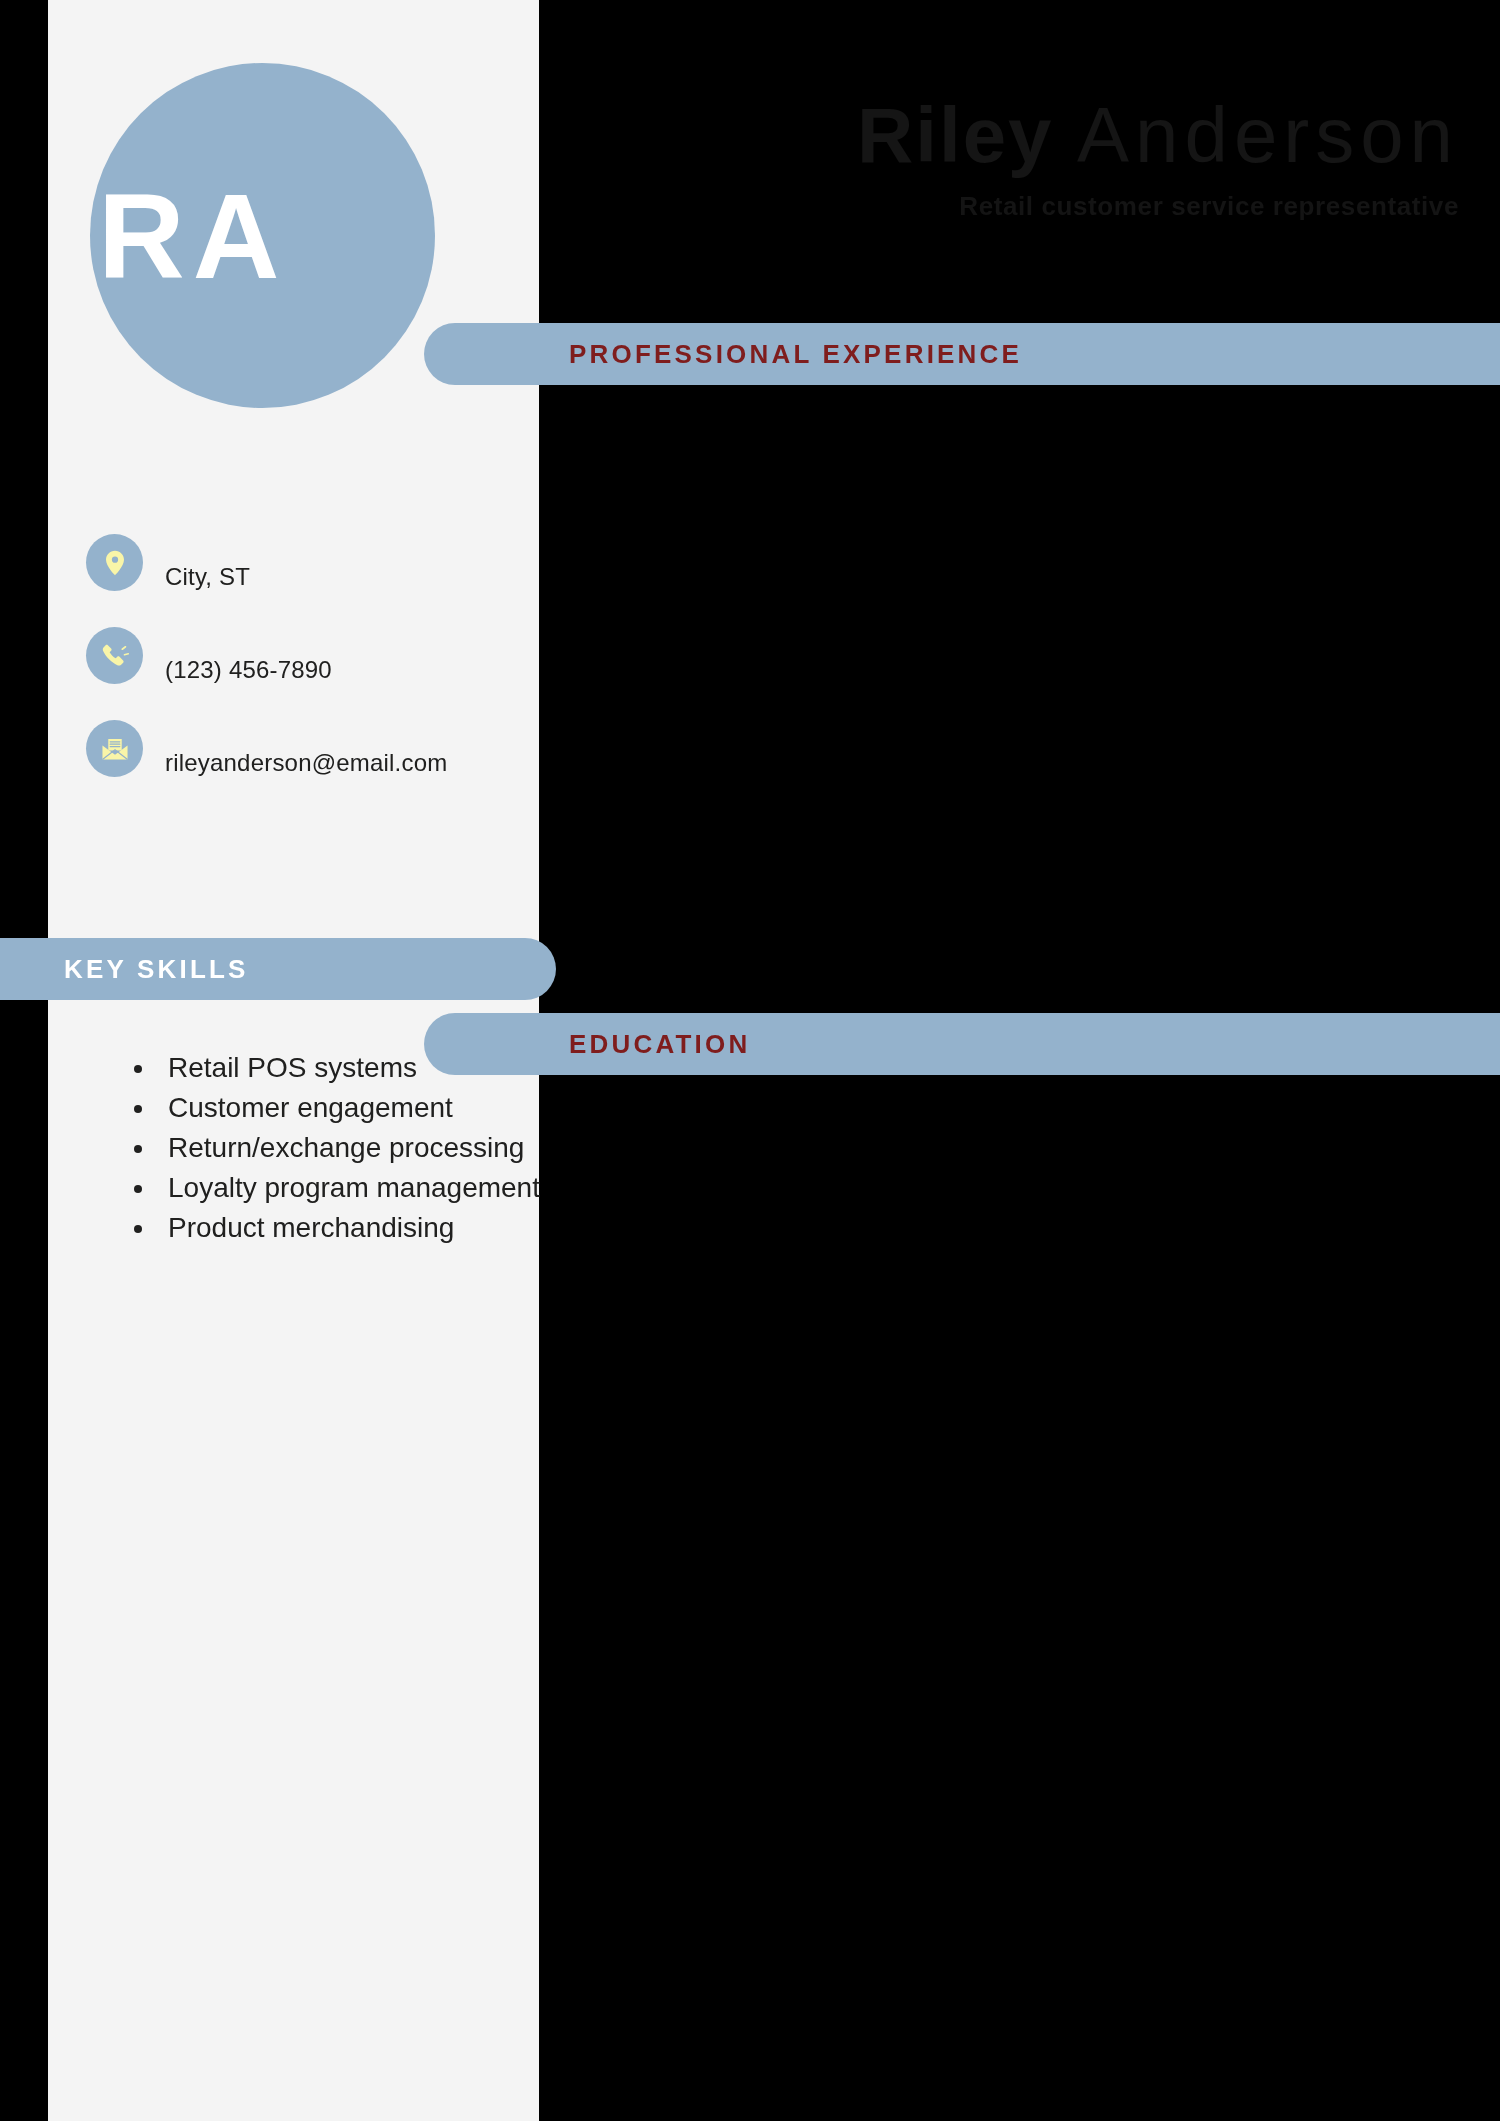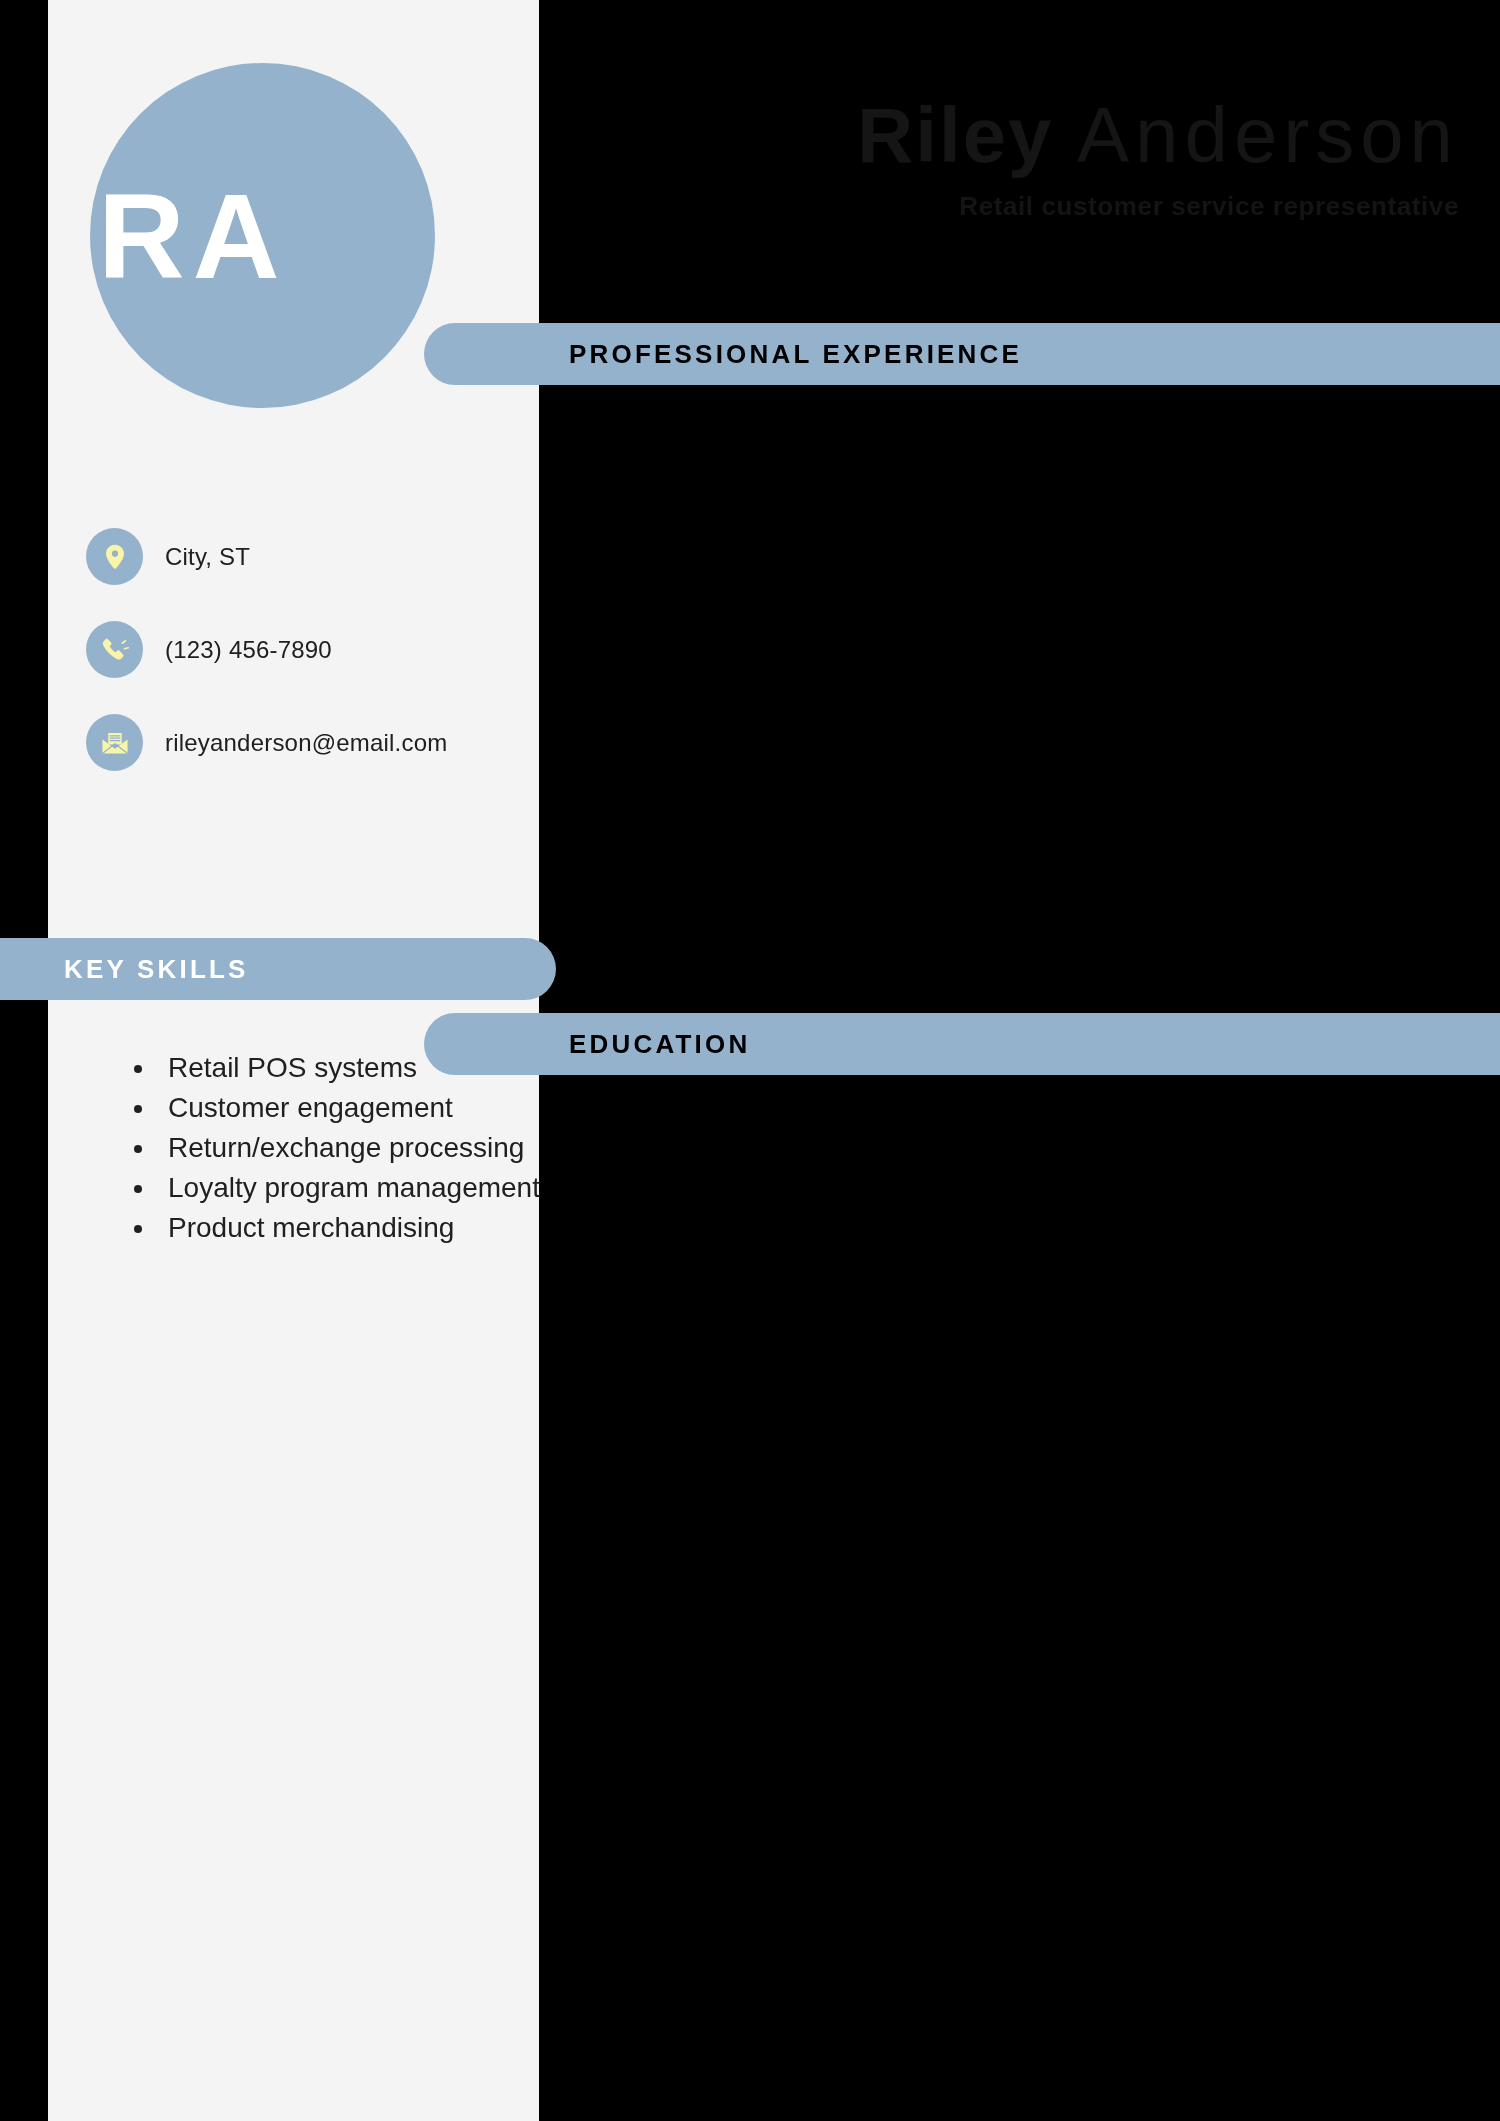--- a/index.html
+++ b/index.html
@@ -54,21 +54,21 @@
 
   
   .contact-list {
     position: absolute;
     left: 38px;
     top: 522px;
     width: 440px;
   }
   .contact-row {
     display: flex;
-    align-items: center;
+    align-items: flex-end;
     height: 69px;
     margin-bottom: 24px;
   }
   .contact-icon {
     flex: 0 0 auto;
     width: 57px;
     height: 57px;
     border-radius: 50%;
     background: #94b2cc;
     display: flex;
@@ -168,21 +168,21 @@
     position: absolute;
     left: -115px;
     width: 1080px;
     height: 62px;
     background: #94b2cc;
     border-radius: 31px 0 0 31px;
     display: flex;
     align-items: center;
   }
   .bar-right .bar-text {
-    color: #000000;
+    color: #7f1d1d;
     font-size: 26px;
     font-weight: 700;
     letter-spacing: 3.2px;
     margin-left: 145px;
   }
 
   .section-body { position: absolute; left: 30px; width: 900px; }
 </style>
 </head>
 <body>

